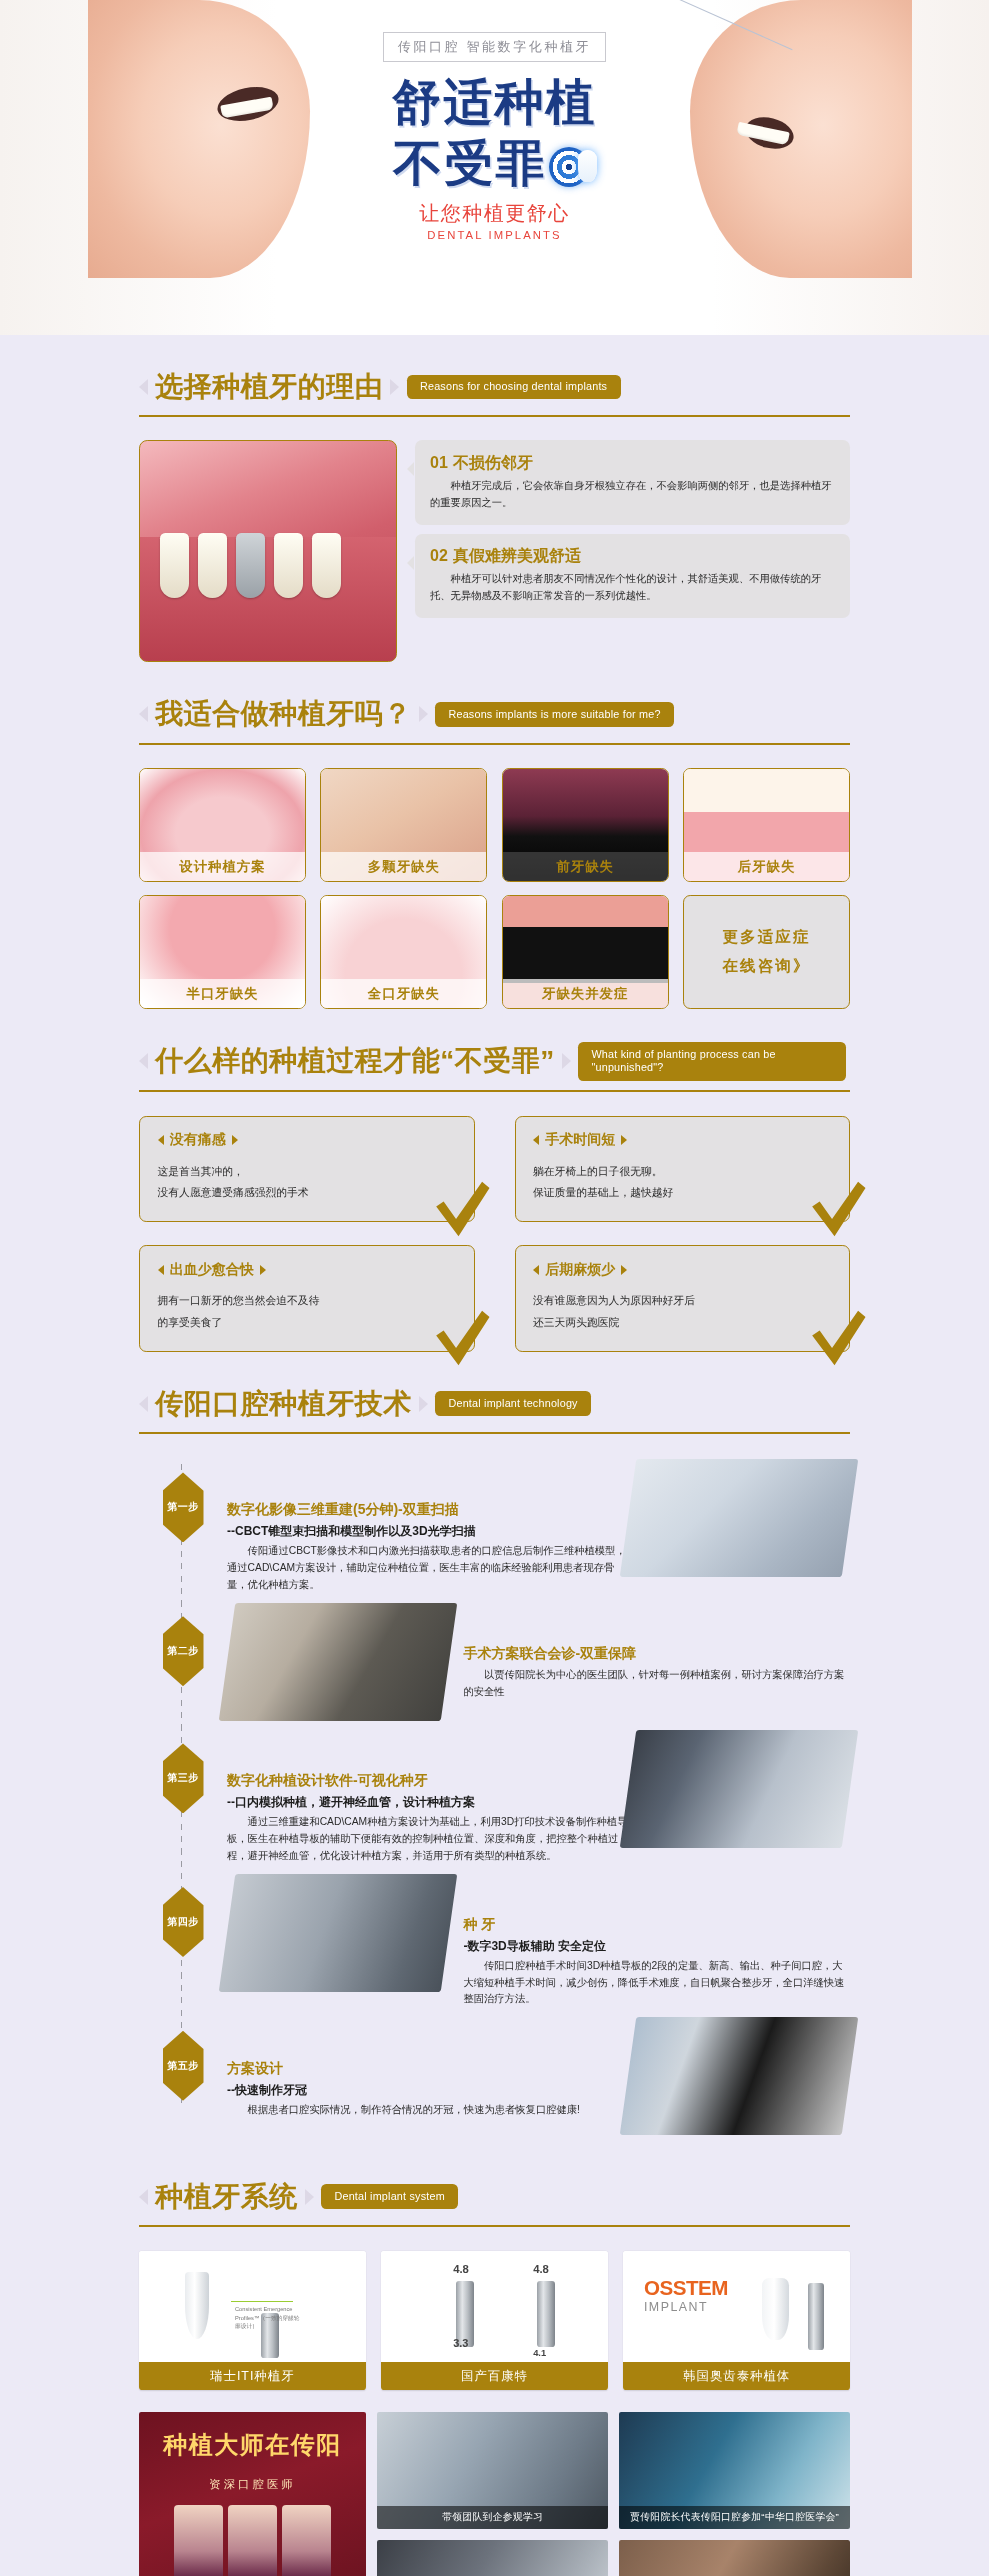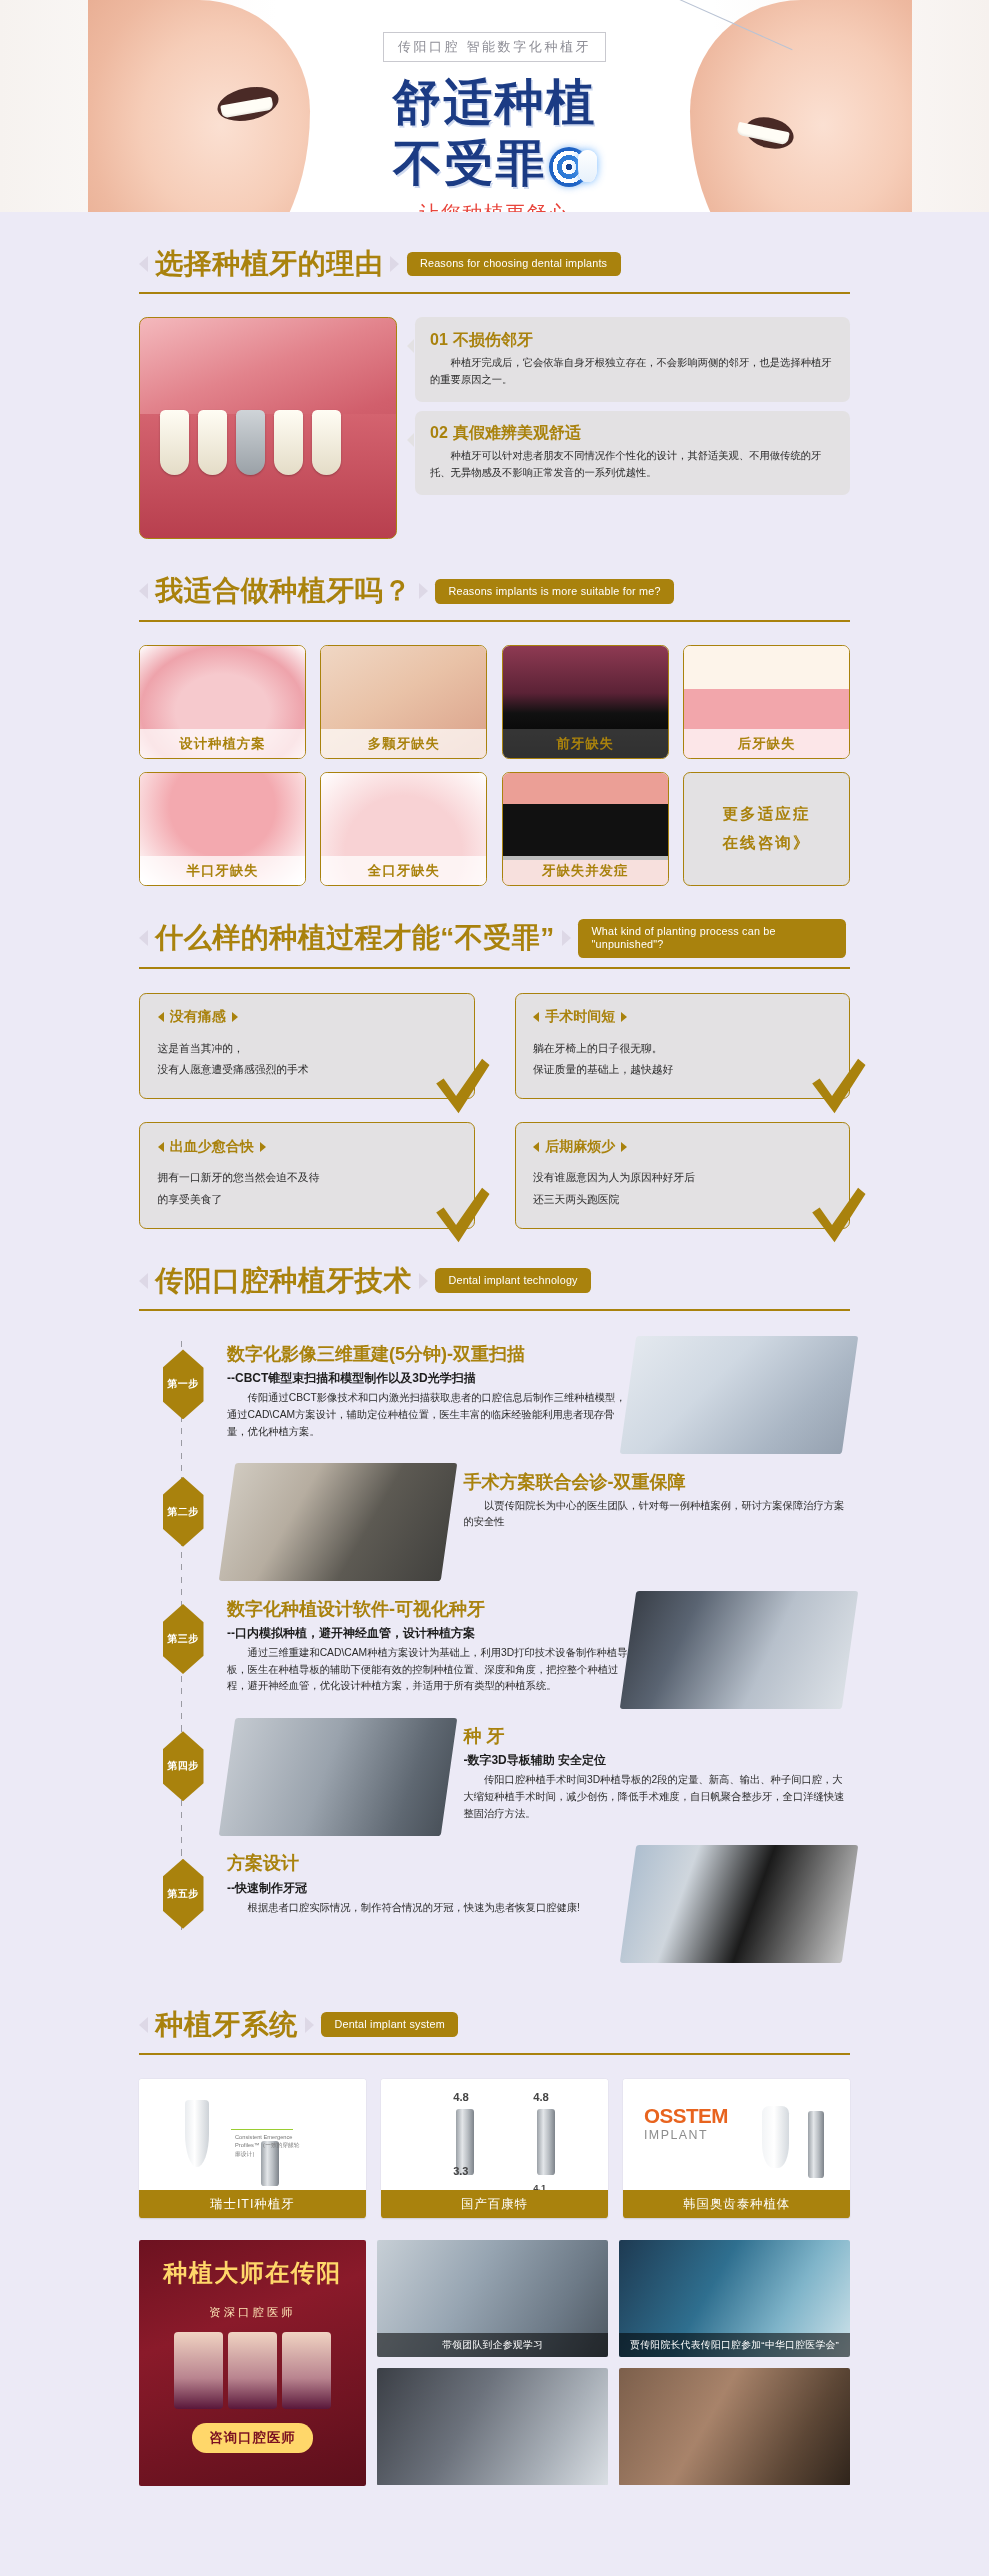--- a/index.html
+++ b/index.html
@@ -9,21 +9,21 @@
     background: #eceaf6;
     font-family: "Liberation Sans", "DejaVu Sans", sans-serif;
     color: #333;
     -webkit-font-smoothing: antialiased;
   }
   .page { width: 989px; margin: 0 auto; position: relative; overflow: hidden; }
 
   
   .hero {
     position: relative;
-    height: 212px;
+    height: 335px;
     background: linear-gradient(90deg,#f6f2ef 0%, #ffffff 28%, #ffffff 72%, #f6f1ee 100%);
     overflow: hidden;
   }
   .hero-face {
     position: absolute; top: 0; height: 278px; width: 222px;
     background: radial-gradient(ellipse at 60% 45%, #fbe0d2 0%, #f6cdb8 42%, #eeb9a0 70%, #e7ab90 100%);
   }
   .hero-face.left { left: 88px; border-radius: 0 50% 45% 0 / 0 40% 60% 0; }
   .hero-face.right { right: 77px; border-radius: 50% 0 0 45% / 40% 0 0 60%; }
   .hero-mouth {
@@ -169,21 +169,21 @@
   }
   .step { display: flex; align-items: flex-start; position: relative; margin-bottom: 9.3px; }
   .hexwrap { width: 88px; flex: 0 0 88px; display:flex; justify-content:center; padding-top: 13.4px; }
   .hex {
     width: 41px; height: 70px; background:#a9820d; color:#fff;
     display:flex; align-items:center; justify-content:center; font-size: 10px; font-weight: bold;
     clip-path: polygon(50% 0, 100% 26%, 100% 74%, 50% 100%, 0 74%, 0 26%);
     letter-spacing: 0.5px;
   }
   .step-body { flex: 1; padding-top: 6.2px; }
-  .step-title { font-size: 18px; font-weight: bold; color:#a9820d; margin-bottom: 4.1px; }
+  .step-title { font-size: 14px; font-weight: bold; color:#a9820d; margin-bottom: 4.1px; margin-top: 36px; }
   .step-sub { font-size: 12px; font-weight: bold; color:#1d1d1d; margin-bottom: 3.1px; }
   .step-text { font-size: 10.3px; line-height: 1.62; color:#2b2b2b; text-indent: 2em; max-width: 402px; }
   .step-media { width: 222px; flex: 0 0 222px; }
   .media-skew {
     height: 118px; transform: skewX(-8deg); overflow: hidden; border-radius: 3.1px;
   }
   .media-skew > div { transform: skewX(8deg) scale(1.15); height: 100%; }
   .m-ct { background: linear-gradient(135deg,#e9edf2 0%, #cfd8e2 40%, #aab6c4 70%, #8d99a8 100%); }
   .m-room { background: linear-gradient(120deg,#d9d4cb 0%, #b6ada0 35%, #5d5a53 60%, #3a3a38 100%); }
   .m-soft { background: linear-gradient(115deg,#2b2f36 0%, #5a6472 30%, #b7c0cb 60%, #e7ebef 100%); }
@@ -540,21 +540,21 @@
       <div class="cap">瑞士ITI种植牙</div>
     </div>
 
     <div class="sys">
       <div class="art">
         <div class="dim-label" style="left:72px; top:12.4px;">4.8</div>
         <div class="dim-label" style="left:152px; top:12.4px;">4.8</div>
         <div class="implant-pin" style="left:75px; top:30px; height:66px;"></div>
         <div class="implant-pin" style="left:156px; top:30px; height:66px;"></div>
         <div class="dim-label" style="left:72px; top:86px; font-size:11px;">3.3</div>
-        <div class="dim-label" style="left:152px; top:104px; font-size:9.3px;">4.1</div>
+        <div class="dim-label" style="left:152px; top:97px; font-size:9.3px;">4.1</div>
       </div>
       <div class="cap">国产百康特</div>
     </div>
 
     <div class="sys">
       <div class="art">
         <div class="osstem-logo">
           <div class="o1">OSSTEM</div>
           <div class="o2">IMPLANT</div>
         </div>

